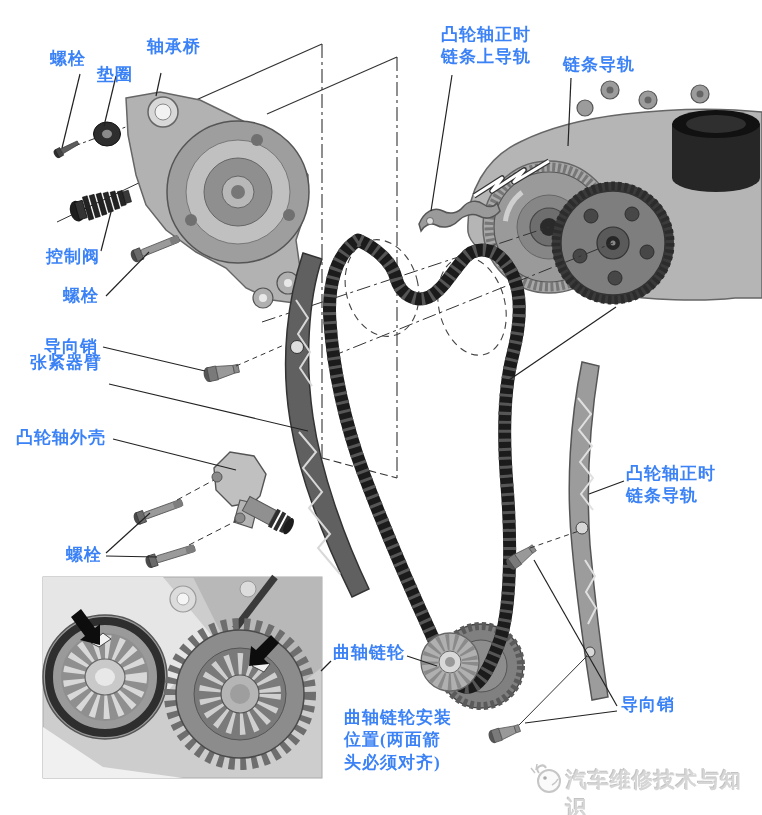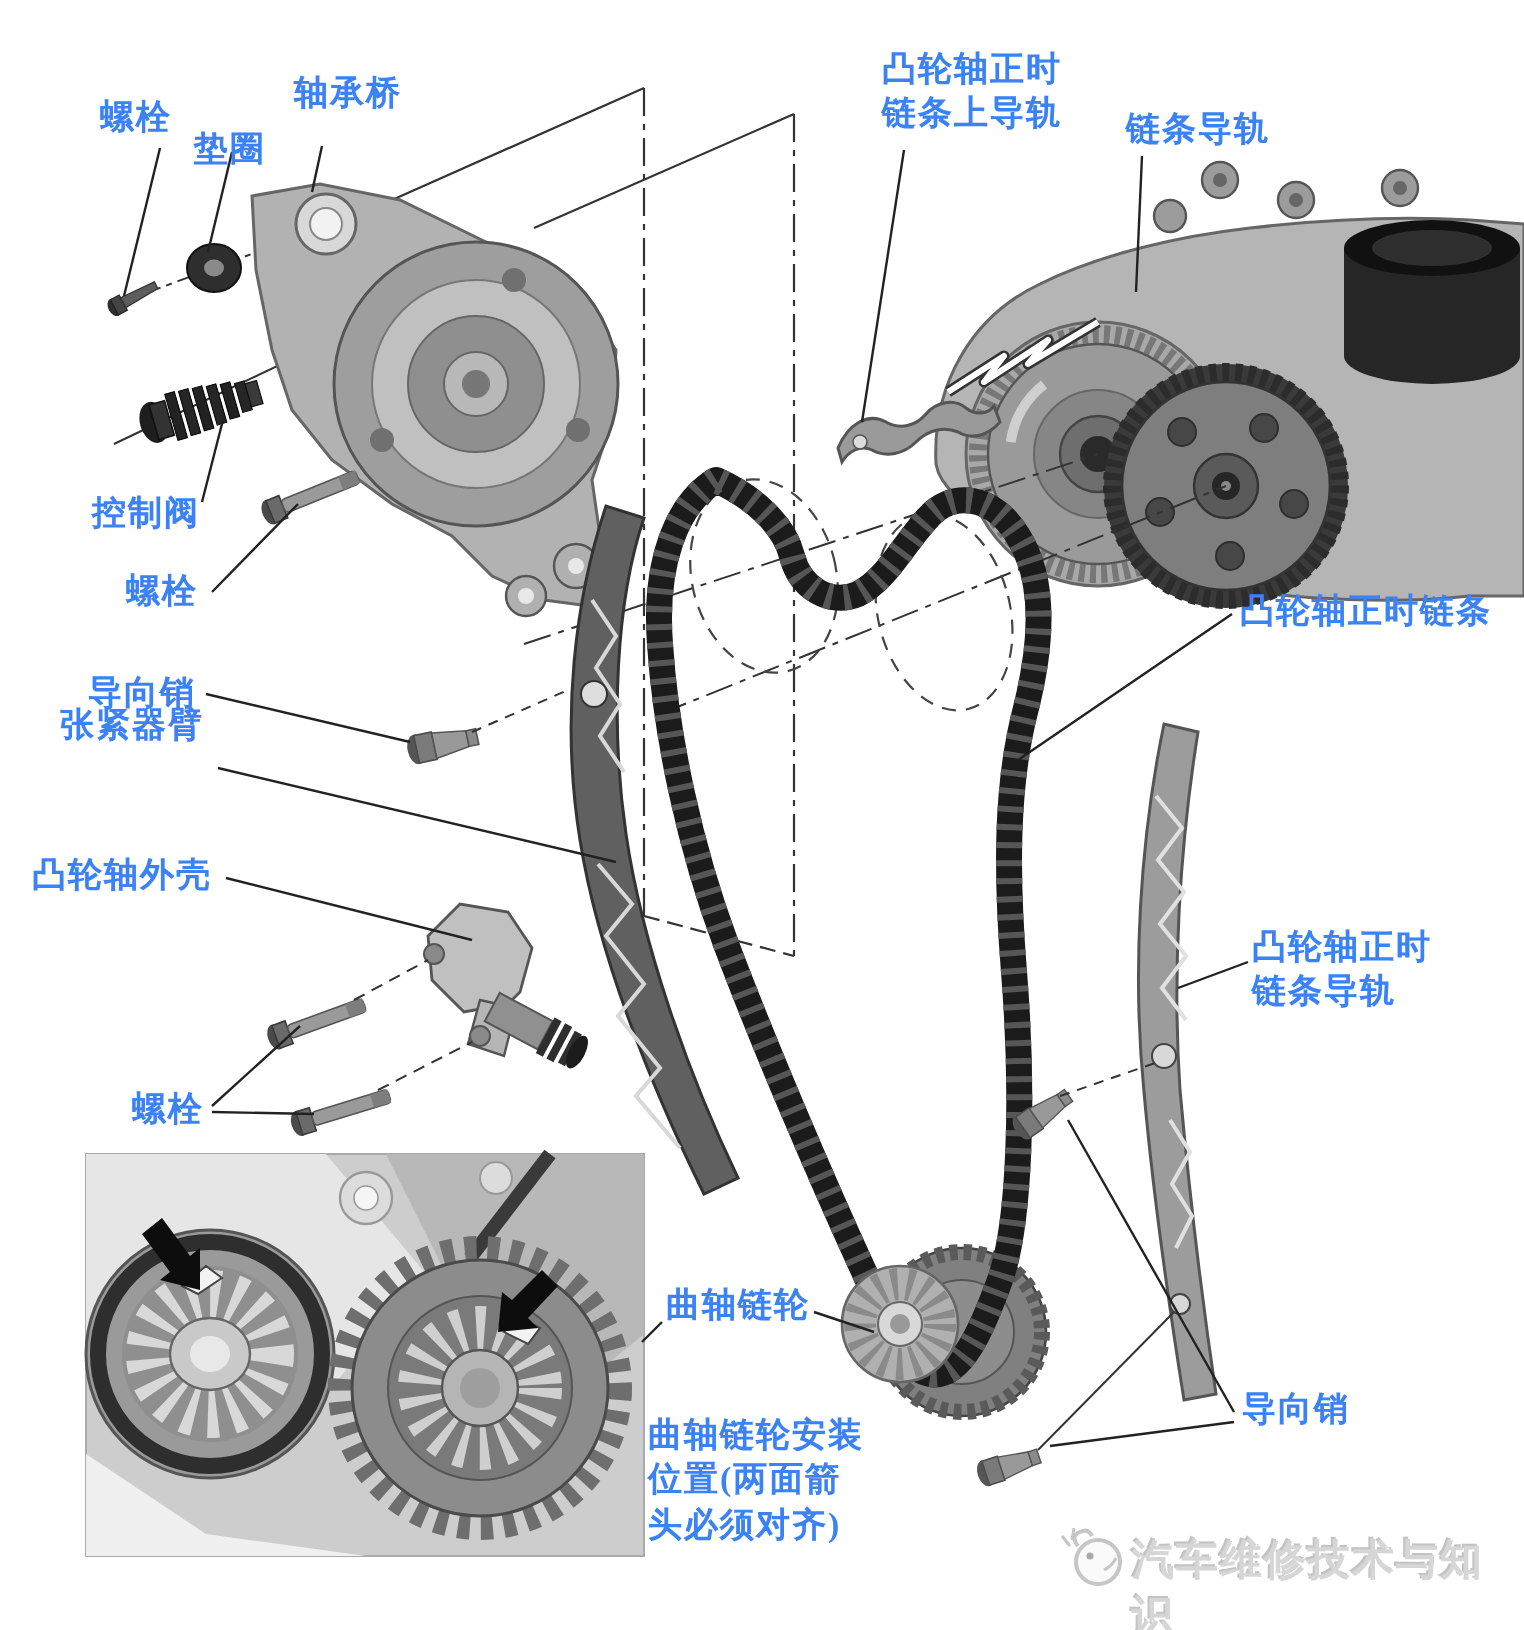--- a/index.html
+++ b/index.html
@@ -271,24 +271,23 @@
 <div class="lbl" style="left:147px;top:36px">轴承桥</div>
 <div class="lbl" style="left:441px;top:24px">凸轮轴正时
 链条上导轨</div>
 <div class="lbl" style="left:563px;top:54px">链条导轨</div>
 <div class="lbl" style="left:46px;top:246px">控制阀</div>
 <div class="lbl" style="left:63px;top:285px">螺栓</div>
 <div class="lbl" style="left:44px;top:336px">导向销</div>
 <div class="lbl" style="left:30px;top:352px">张紧器臂</div>
 <div class="lbl" style="left:16px;top:427px">凸轮轴外壳</div>
 <div class="lbl" style="left:66px;top:544px">螺栓</div>
-<div class="lbl" style="left:620px;top:295px">凸轮轴正时链条</div>
 <div class="lbl" style="left:626px;top:463px">凸轮轴正时
 链条导轨</div>
 <div class="lbl" style="left:333px;top:642px">曲轴链轮</div>
-<div class="lbl" style="left:324px;top:707px">曲轴链轮安装
+<div class="lbl" style="left:344px;top:707px">曲轴链轮安装
 位置(两面箭
 头必须对齐)</div>
 <div class="lbl" style="left:621px;top:694px">导向销</div>
 
 <div class="wm">汽车维修技术与知识</div>
 
 </div>
 
 </body></html>

